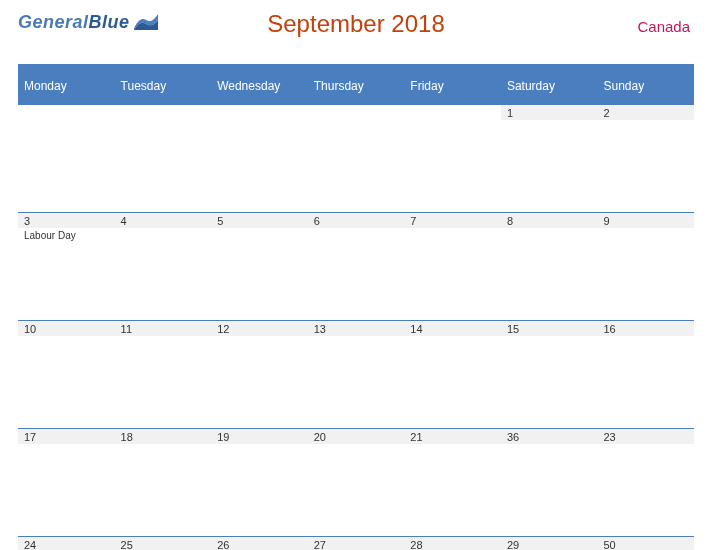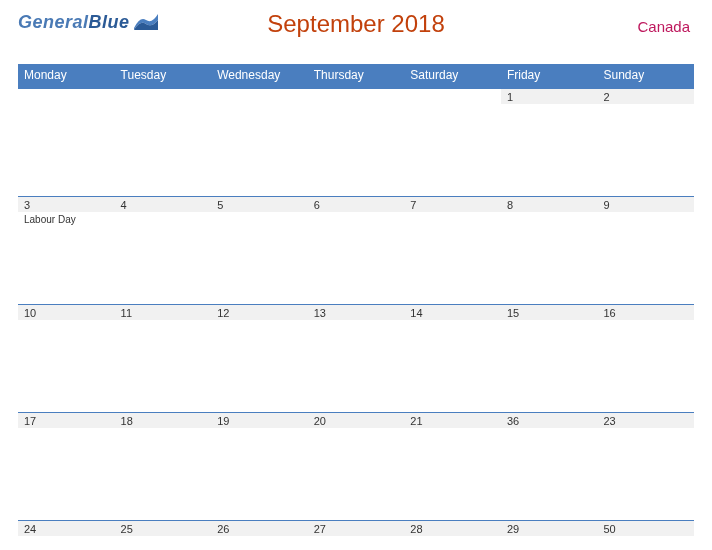--- a/index.html
+++ b/index.html
@@ -52,21 +52,22 @@
     top: 8px;
     font-size: 15px;
     color: #be185d;
   }
   .calendar {
     width: 100%;
   }
   .weekday-row {
     display: flex;
     background: #4a7ebf;
-    height: 24px;
+    height: 40px;
+    align-items: center;
   }
   .weekday {
     flex: 1;
     color: #fff;
     font-size: 12px;
     padding: 4px 6px 0 6px;
     line-height: 14px;
   }
   .daynum-row {
     display: flex;
@@ -111,22 +112,22 @@
   <div class="title">September 2018</div>
   <div class="region">Canada</div>
 </div>
 
 <div class="calendar">
   <div class="weekday-row">
     <div class="weekday">Monday</div>
     <div class="weekday">Tuesday</div>
     <div class="weekday">Wednesday</div>
     <div class="weekday">Thursday</div>
+    <div class="weekday">Friday</div>
     <div class="weekday">Saturday</div>
-    <div class="weekday">Friday</div>
     <div class="weekday">Sunday</div>
   </div>
 
   <div class="daynum-row">
     <div class="daynum empty"></div>
     <div class="daynum empty"></div>
     <div class="daynum empty"></div>
     <div class="daynum empty"></div>
     <div class="daynum empty"></div>
     <div class="daynum">1</div>

